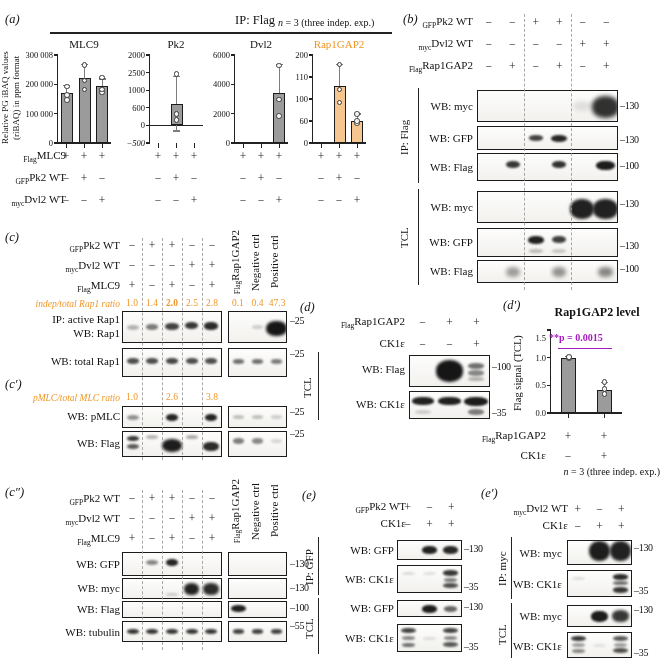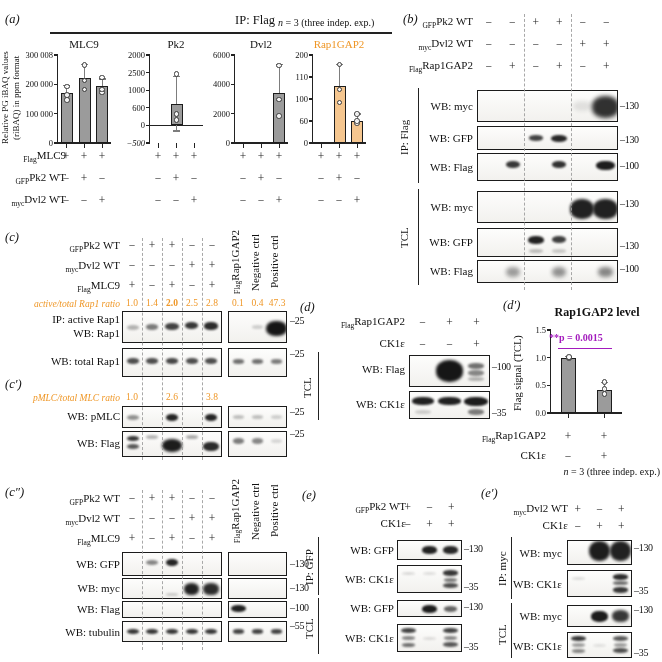--- a/index.html
+++ b/index.html
@@ -343,21 +343,21 @@
       <span class="sign" style="left: 30%;">−</span>
       <span class="sign" style="left: 50%;">+</span>
       <span class="sign" style="left: 70%;">−</span>
       <span class="sign" style="left: 90%;">+</span>
     </div>
 
   <div class="rot" style="left:229px;top:226px;height:72px"><span class="pre">Flag</span><span>Rap1GAP2</span></div>
   <div class="rot" style="left:249px;top:226px;height:72px">Negative ctrl</div>
   <div class="rot" style="left:268px;top:226px;height:72px">Positive ctrl</div>
 
-  <div class="lab r ital orangetxt small" style="left:0;top:298px;width:120px">active/total Rap1 ratio</div>
+  <div class="lab r ital orangetxt small" style="left:0;top:298px;width:120px">indep/total Rap1 ratio</div>
   <div class="signrow ratio" style="left:122px;top:298px;width:100px">
       <span class="sign" style="left: 10%;">1.0</span>
       <span class="sign" style="left: 30%;">1.4</span>
       <span class="sign" style="left: 50%; font-weight: bold;">2.0</span>
       <span class="sign" style="left: 70%;">2.5</span>
       <span class="sign" style="left: 90%;">2.8</span>
     </div>
   <div class="signrow ratio" style="left:228px;top:298px;width:59px">
       <span class="sign" style="left: 16.6667%;">0.1</span>
       <span class="sign" style="left: 50%;">0.4</span>
@@ -536,21 +536,21 @@
   <div class="marker" style="left:492px;top:361px">–100</div>
   <div class="marker" style="left:492px;top:407px">–35</div>
 
   <div class="panel-label" style="left:503px;top:298px">(d′)</div>
   <div class="lab bold" style="left:533px;top:306px;width:128px;text-align:center;font-size:12px">Rap1GAP2 level</div>
   <div class="rot" style="left:512px;top:326px;height:94px;font-size:10.5px">Flag signal (TCL)</div>
   <div class="chart" style="left:550px;top:330px;width:72px;height:83px">
     <div class="plot">
         <div class="baseline" style="top: 82.4px;"></div>
         <div class="ytick" style="top: -0.6px;"></div>
-        <div class="yticklab" style="top: 0px;">1.5</div>
+        <div class="yticklab" style="top: 8px;">1.5</div>
         <div class="ytick" style="top: 27.0667px;"></div>
         <div class="yticklab" style="top: 27.6667px;">1.0</div>
         <div class="ytick" style="top: 54.7333px;"></div>
         <div class="yticklab" style="top: 55.3333px;">0.5</div>
         <div class="ytick" style="top: 82.4px;"></div>
         <div class="yticklab" style="top: 83px;">0.0</div>
         <div class="xtick" style="left: 17.15px;"></div>
         <div class="err" style="left: 17.15px; top: 26.8367px; height: 1.66px;"></div>
         <div class="cap" style="left: 14.25px; top: 26.2367px;"></div>
         <div class="cap" style="left: 14.25px; top: 27.8967px;"></div>

